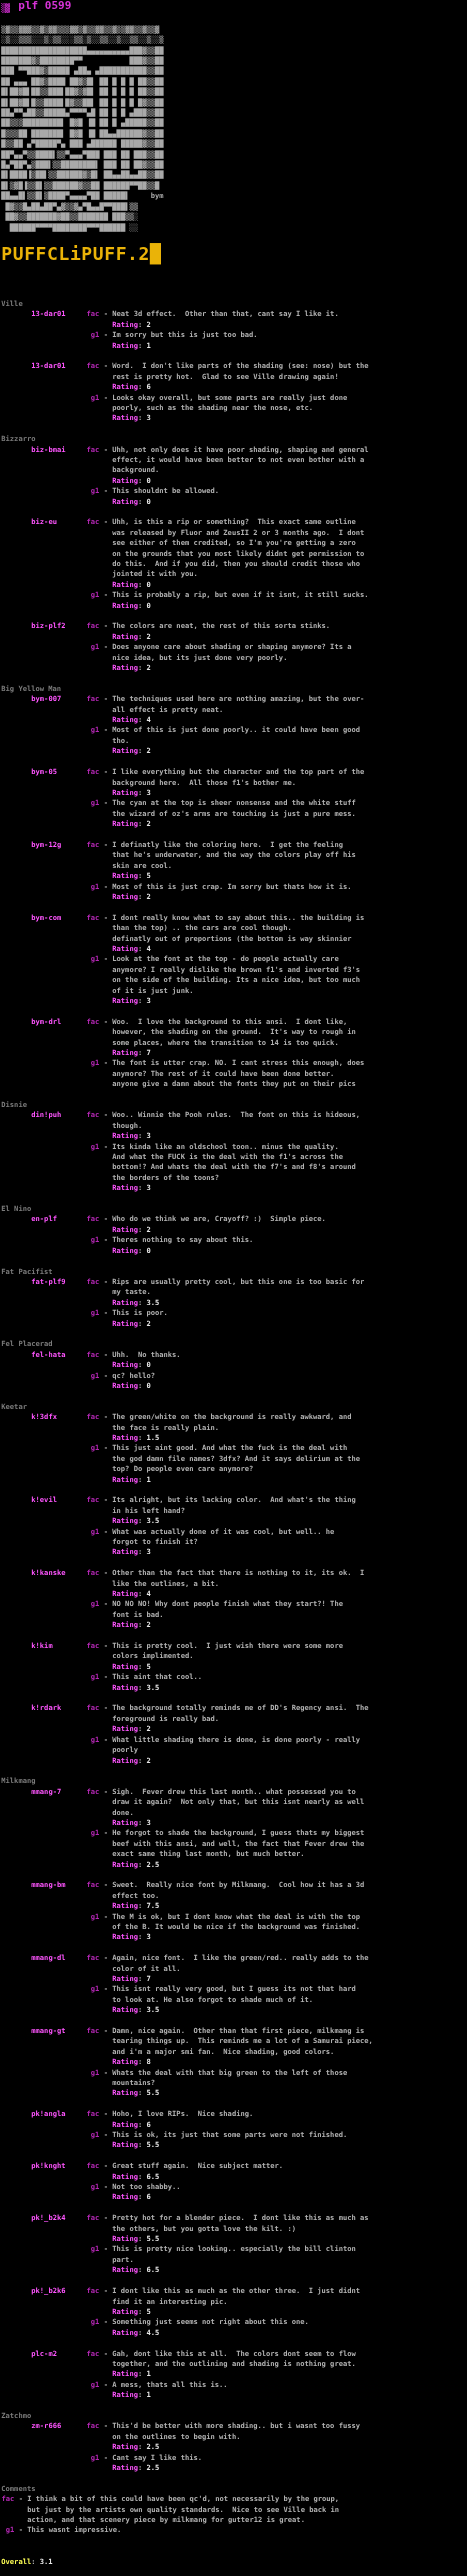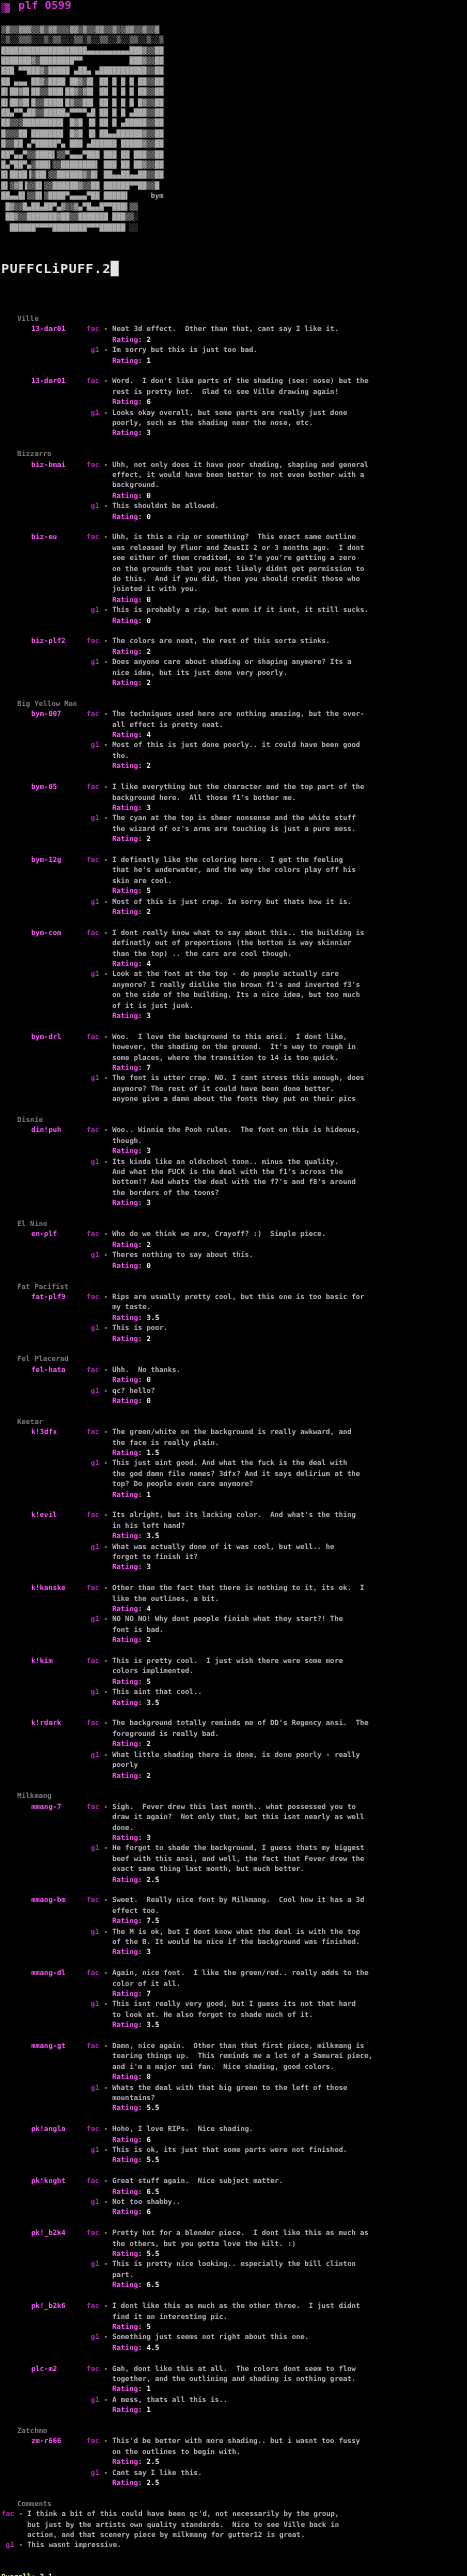--- a/index.html
+++ b/index.html
@@ -13,25 +13,25 @@
   
   .hdr{height:17px;position:relative;}
   .hdr .icon{position:absolute;left:0;top:0;color:#b527b5;font-size:8.4px;letter-spacing:-1.3px;}
   .hdr .title{position:absolute;left:17px;top:-1.3px;color:#d633d6;font-size:11px;}
   
   .art{margin:5.2px 0 0 0;}
   .art pre{
     margin:0;font-family:inherit;font-size:7.1px;line-height:10.4px;
     color:#a9a9a9;white-space:pre;
   }
-  .logo{margin-top:25px;color:#e5e5e5;font-size:13px;line-height:21px;letter-spacing:0.6px;}
+  .logo{margin-top:10px;color:#eab308;font-size:18px;line-height:21px;letter-spacing:0.6px;}
   
   #reviews{margin-top:35px;}
   .row{position:relative;padding-left:81px;min-height:10.4px;white-space:pre;}
-  .row.flush{padding-left:16px;}
+  .row.flush{padding-left:0;}
   .artist-name{color:#7b7b7b;}
   .file{position:absolute;left:0;top:0;color:#ff55ff;}
   .rev{position:absolute;left:0;top:0;width:68px;text-align:right;color:#b527b5;}
   .dash{position:absolute;left:68px;top:0;width:13px;text-align:center;color:#b2b2b2;}
   .txt{color:#b2b2b2;}
   .rating{color:#ff55ff;}
   .colon{color:#b2b2b2;}
   .val{color:#e8e8e8;margin-left:4.3px;}
   .entry{margin-bottom:10.4px;padding-left:30px;}
   
@@ -141,22 +141,22 @@
       <div class="entry">
         <div class="row"><span class="file">bym-12g</span><span class="rev">fac</span><span class="dash">-</span><span class="txt">I definatly like the coloring here.  I get the feeling</span></div>
         <div class="row"><span class="txt">that he's underwater, and the way the colors play off his</span></div>
         <div class="row"><span class="txt">skin are cool.</span></div>
         <div class="row"><span class="rating">Rating</span><span class="colon">:</span><span class="val">5</span></div>
         <div class="row"><span class="rev">g1</span><span class="dash">-</span><span class="txt">Most of this is just crap. Im sorry but thats how it is.</span></div>
         <div class="row"><span class="rating">Rating</span><span class="colon">:</span><span class="val">2</span></div>
       </div>
       <div class="entry">
         <div class="row"><span class="file">bym-com</span><span class="rev">fac</span><span class="dash">-</span><span class="txt">I dont really know what to say about this.. the building is</span></div>
+        <div class="row"><span class="txt">than the top) .. the cars are cool though.</span></div>
         <div class="row"><span class="txt">definatly out of preportions (the bottom is way skinnier</span></div>
-        <div class="row"><span class="txt">than the top) .. the cars are cool though.</span></div>
         <div class="row"><span class="rating">Rating</span><span class="colon">:</span><span class="val">4</span></div>
         <div class="row"><span class="rev">g1</span><span class="dash">-</span><span class="txt">Look at the font at the top - do people actually care</span></div>
         <div class="row"><span class="txt">anymore? I really dislike the brown f1's and inverted f3's</span></div>
         <div class="row"><span class="txt">on the side of the building. Its a nice idea, but too much</span></div>
         <div class="row"><span class="txt">of it is just junk.</span></div>
         <div class="row"><span class="rating">Rating</span><span class="colon">:</span><span class="val">3</span></div>
       </div>
       <div class="entry">
         <div class="row"><span class="file">bym-drl</span><span class="rev">fac</span><span class="dash">-</span><span class="txt">Woo.  I love the background to this ansi.  I dont like,</span></div>
         <div class="row"><span class="txt">however, the shading on the ground.  It's way to rough in</span></div>

